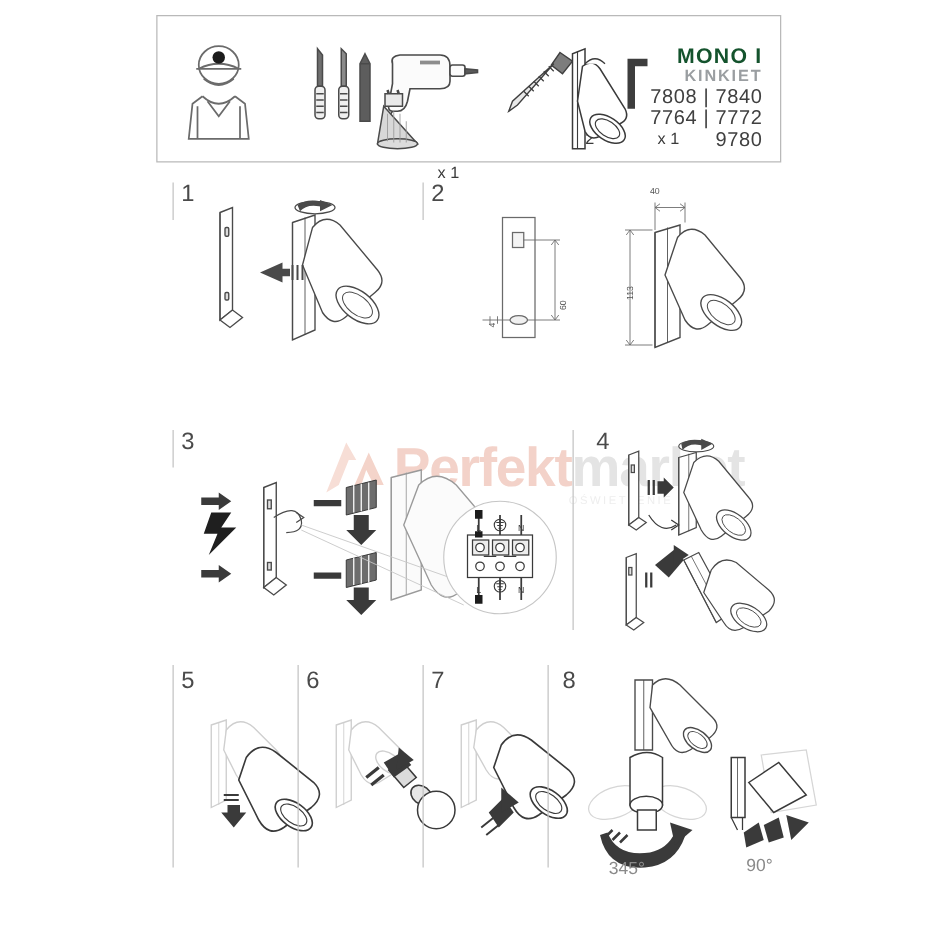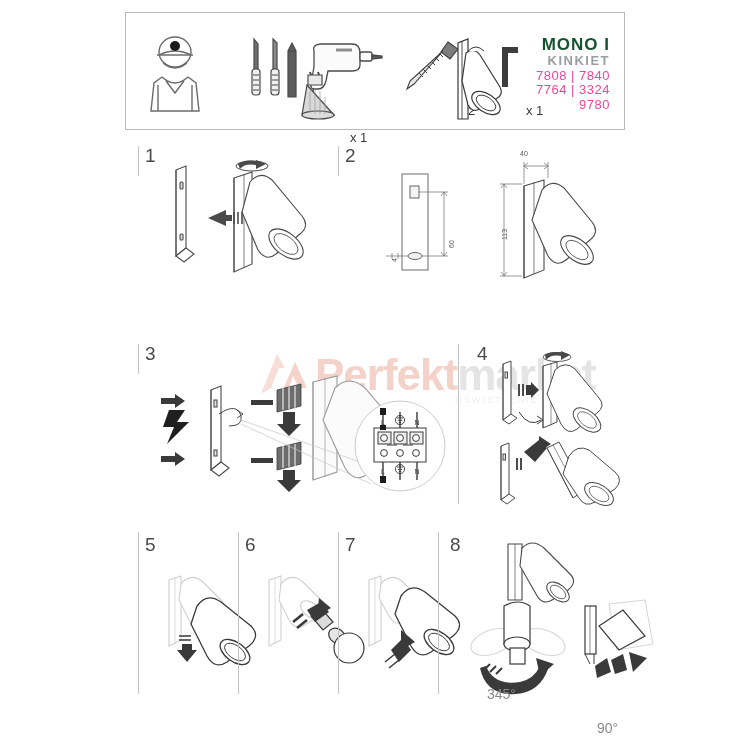--- a/index.html
+++ b/index.html
@@ -17,21 +17,21 @@
   .wm-sub{position:absolute;left:200px;top:47px;font-size:9px;letter-spacing:2px;
           color:#eeeeee;white-space:nowrap;}
   .wm-mark{position:absolute;left:0px;top:0px;width:58px;height:52px;}
 
   
   .headerbox{position:absolute;left:125px;top:12px;width:500px;height:118px;
              border:1px solid #b9b9b9;background:#fff;box-sizing:border-box;}
   .title-block{position:absolute;right:14px;top:22px;text-align:right;line-height:1.12;}
   .t-main{font-size:17px;font-weight:bold;color:#14532d;letter-spacing:1px;}
   .t-sub{font-size:13px;color:#9a9ea1;letter-spacing:1.5px;font-weight:bold;}
-  .t-code{font-size:13px;color:#ec4899;letter-spacing:0.5px;}
+  .t-code{font-size:16px;color:#404040;letter-spacing:0.5px;}
 
   .svgabs{position:absolute;left:0;top:0;overflow:visible;}
   .divider{position:absolute;width:1px;background:#c3c3c3;}
   .stepnum{position:absolute;font-size:19px;color:#4a4a4a;
            font-family:"Liberation Sans",sans-serif;}
   .dimtxt{position:absolute;font-size:7px;color:#555;}
   .dimtxt.rot{transform:rotate(-90deg);transform-origin:left top;}
   .angtxt{position:absolute;font-size:14px;color:#8a8a8a;}
   .cnt{position:absolute;font-size:13px;color:#3a3a3a;margin-top:32px;}
 </style>
@@ -125,21 +125,21 @@
         <ellipse cx="62" cy="78" rx="16" ry="9" transform="rotate(34 62 78)"></ellipse>
         <ellipse cx="62" cy="78" rx="11" ry="6" transform="rotate(34 62 78)" stroke-width="0.9"></ellipse>
         <path d="M44 26 Q52 18 60 26" stroke-width="1"></path>
       </g>
     </svg>
 
     <div class="title-block">
       <div class="t-main">MONO I</div>
       <div class="t-sub">KINKIET</div>
       <div class="t-code">7808 | 7840</div>
-      <div class="t-code">7764 | 3324</div>
+      <div class="t-code">7764 | 7772</div>
       <div class="t-code">9780</div>
     </div>
   </div>
 
   <div class="divider" style="left:138px;top:146px;height:30px;"></div>
   <div class="stepnum" style="left:145px;top:145px;">1</div>
   <svg class="svgabs" style="left:160px;top:160px;" width="180" height="130" viewBox="0 0 180 130">
     <g stroke="#4a4a4a" stroke-width="1.1" fill="#fff">
       <path d="M16 10 L26 6 L26 88 L16 96 Z"></path>
       <path d="M16 10 L16 96" stroke-width="0.9"></path>
@@ -436,15 +436,15 @@
       <path d="M15 8 L15 56" stroke-width="0.6"></path>
       <path d="M10 56 L15 66 M19 56 L19 66" stroke-width="1"></path>
       <path d="M24 28 L48 12 L70 38 L44 52 Z"></path>
     </g>
     <g>
       <path d="M20 68 L32 60 L36 74 L22 80 Z" fill="#3a3a3a"></path>
       <path d="M36 62 L48 56 L52 72 L40 76 Z" fill="#3a3a3a"></path>
       <path d="M54 54 L72 60 L58 74 Z" fill="#3a3a3a"></path>
     </g>
   </svg>
-  <div class="angtxt" style="left:597px;top:720px;">90°</div>
+  <div class="angtxt" style="left:597px;top:684px;">90°</div>
 
 </div>
 
 </body></html>

